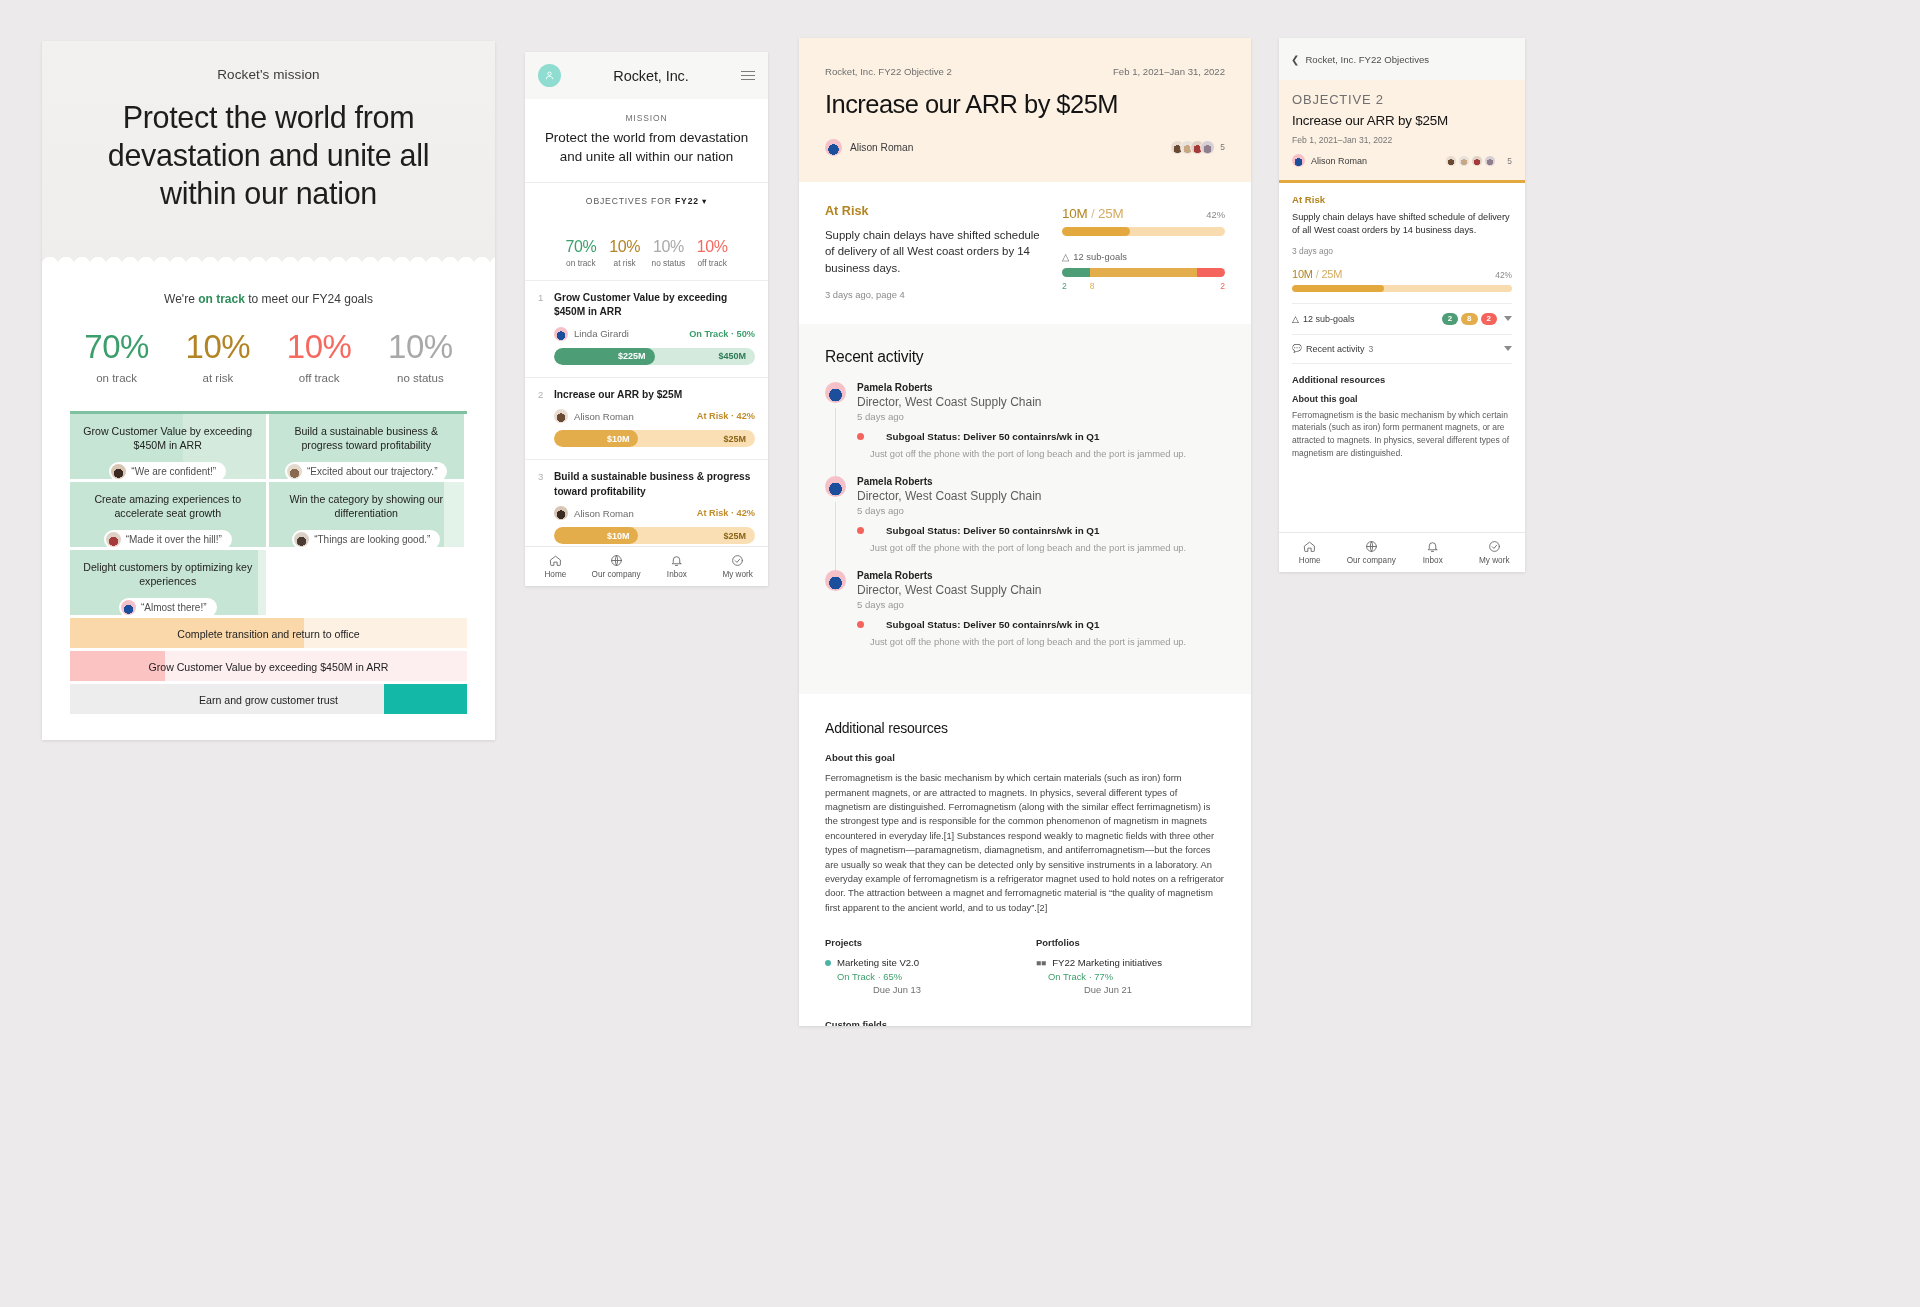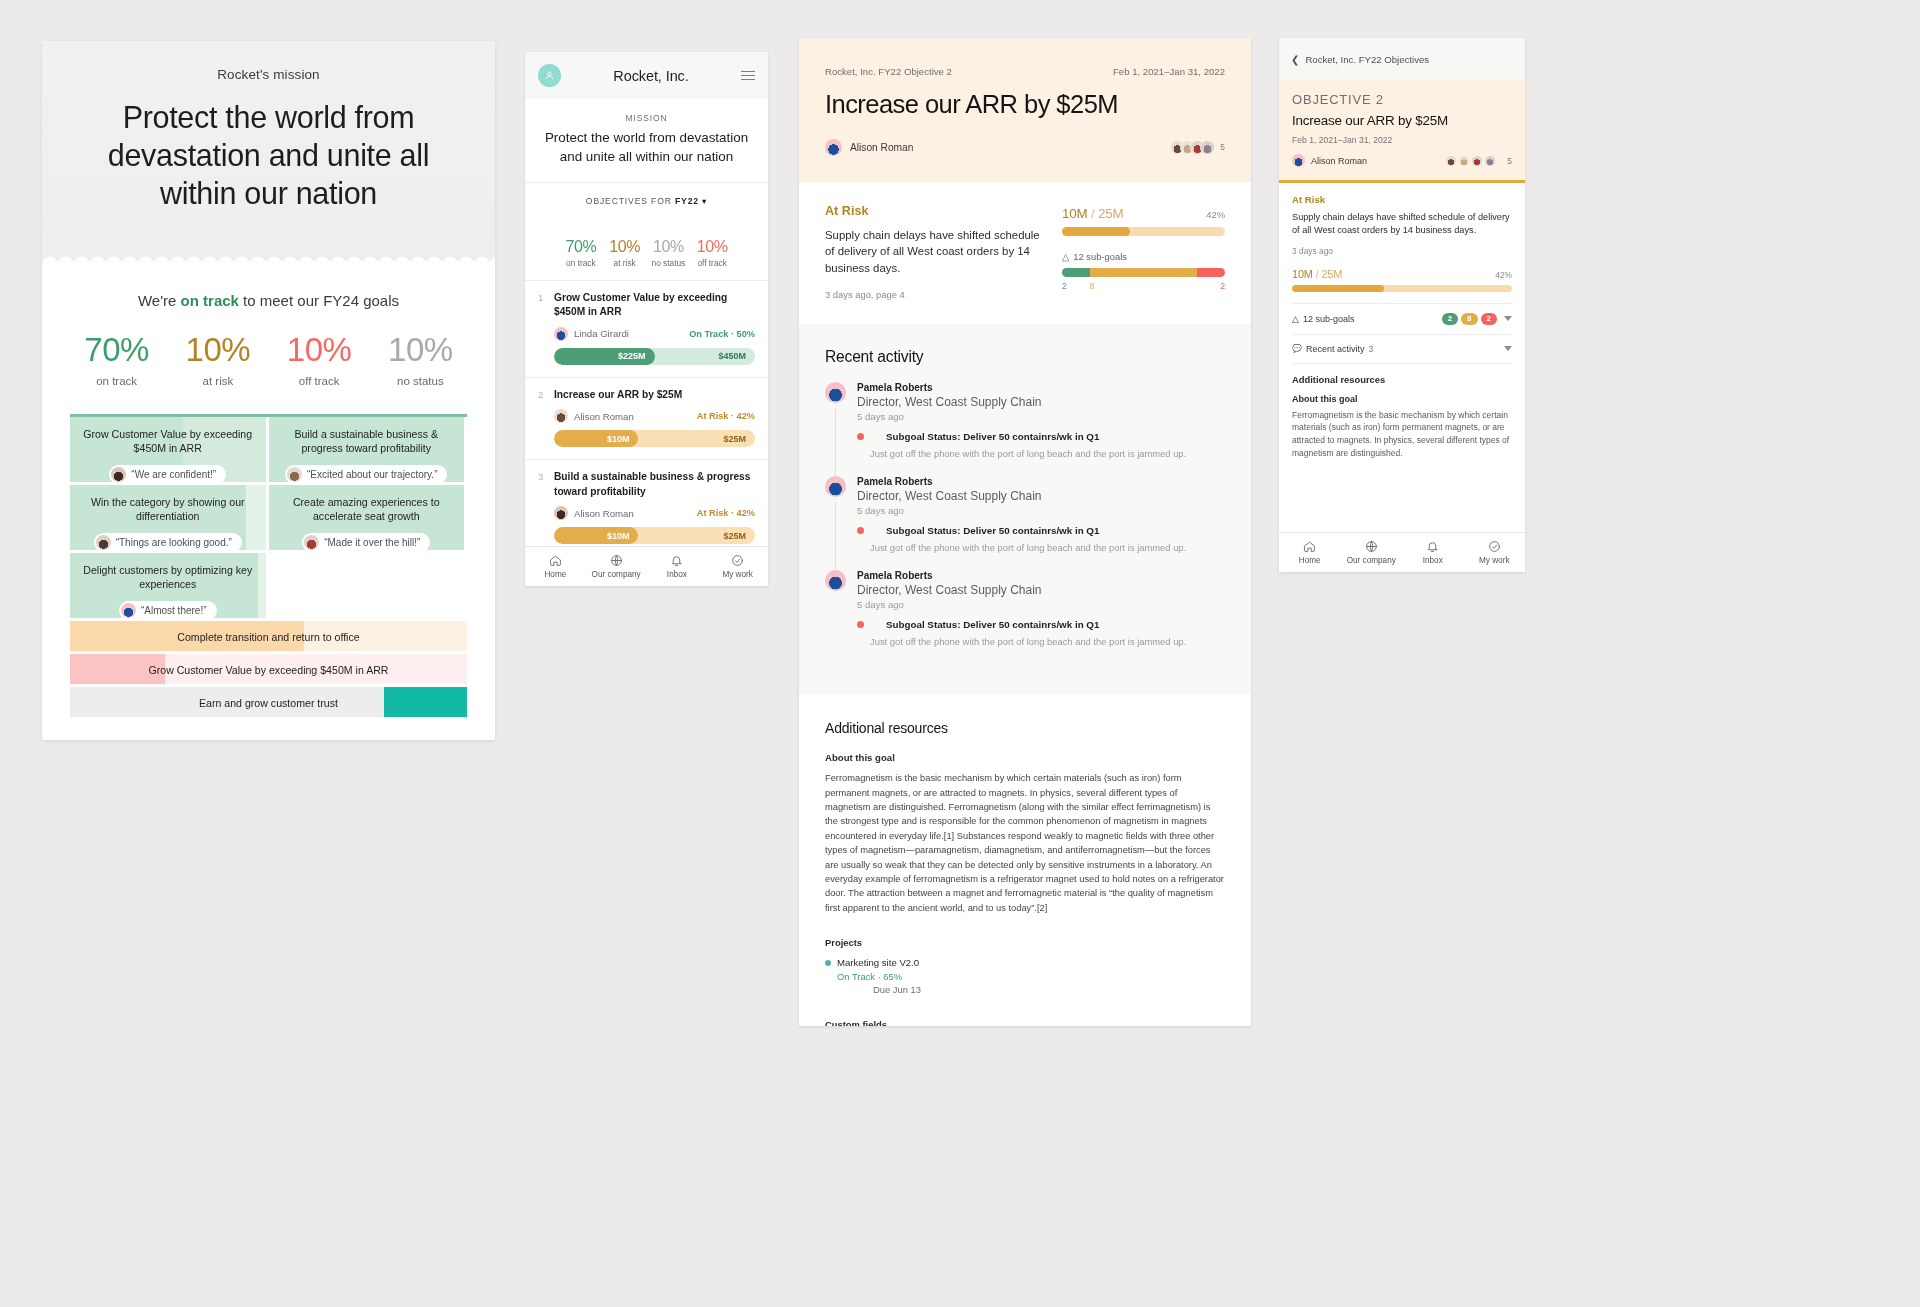--- a/index.html
+++ b/index.html
@@ -29,21 +29,21 @@
   .mission-hero::after {
     content:""; position:absolute; left:0; right:0; bottom:-1px; height:16px;
     background-image: radial-gradient(circle at 8px 16px, #ffffff 8px, transparent 8.5px);
     background-size: 16px 16px; background-repeat: repeat-x;
   }
   .mission-eyebrow { font-size: 13.5px; color: #3b3b3b; letter-spacing:.1px; }
   .mission-title {
     margin-top: 16px; font-size: 30.5px; line-height: 1.25;
     font-weight: 400; color: #1d1d1d; letter-spacing:-.3px;
   }
-  .fy-line { text-align:center; font-size: 15px; color:#3c3c3c; margin-top: 28px; }
+  .fy-line { text-align:center; font-size: 12px; color:#3c3c3c; margin-top: 28px; }
   .fy-line b { color:#2f8f5b; font-weight: 700; }
 
   .stat-row { display:flex; margin: 24px 24px 0; }
   .stat { flex:1; text-align:center; }
   .stat .num { font-size: 33px; font-weight: 400; line-height:1; letter-spacing:-.5px;}
   .stat .lbl { font-size: 11.5px; color:#6b6b6b; margin-top: 9px; }
 
   .board { margin: 27px 28px 0; }
   .board-top-rule { height:3px; background:#7fc0a0; }
   .board-grid { display:grid; grid-template-columns: 1fr 1fr; }
@@ -253,32 +253,32 @@
                 <span>“We are confident!”</span>
               </span></div>
           </div>
           <div class="gcell" style="background:#d3eadd">
             <div class="fillbar" style="width:100%;background:#c7e5d4"></div>
             <div class="cbody"><div class="ctitle">Build a sustainable business &amp; progress toward profitability</div><span class="quote">
                 <span class="av" style="background:radial-gradient(circle at 50% 62%, #8a6a4e 0 38%, #e4d9cd 39%)"></span>
                 <span>“Excited about our trajectory.”</span>
               </span></div>
           </div>
+          <div class="gcell" style="background:#d3eadd">
+            <div class="fillbar" style="width:100%;background:#c7e5d4"></div>
+            <div class="cbody"><div class="ctitle">Create amazing experiences to accelerate seat growth</div><span class="quote">
+                <span class="av" style="background:radial-gradient(circle at 50% 62%, #a63a3a 0 38%, #ded2c6 39%)"></span>
+                <span>“Made it over the hill!”</span>
+              </span></div>
+          </div>
           <div class="gcell" style="background:#e4f3ea">
             <div class="fillbar" style="width:90%;background:#c7e5d4"></div>
             <div class="cbody"><div class="ctitle">Win the category by showing our differentiation</div><span class="quote">
                 <span class="av" style="background:radial-gradient(circle at 50% 62%, #4a3a30 0 38%, #dbd0c6 39%)"></span>
                 <span>“Things are looking good.”</span>
-              </span></div>
-          </div>
-          <div class="gcell" style="background:#d3eadd">
-            <div class="fillbar" style="width:100%;background:#c7e5d4"></div>
-            <div class="cbody"><div class="ctitle">Create amazing experiences to accelerate seat growth</div><span class="quote">
-                <span class="av" style="background:radial-gradient(circle at 50% 62%, #a63a3a 0 38%, #ded2c6 39%)"></span>
-                <span>“Made it over the hill!”</span>
               </span></div>
           </div>
           <div class="gcell" style="background:#e4f3ea">
             <div class="fillbar" style="width:96%;background:#c7e5d4"></div>
             <div class="cbody"><div class="ctitle">Delight customers by optimizing key experiences</div><span class="quote">
                 <span class="av" style="background:radial-gradient(circle at 50% 62%, #1b4f9c 0 38%, #f6c0c9 39%)"></span>
                 <span>“Almost there!”</span>
               </span></div>
           </div>
         </div>
@@ -545,20 +545,31 @@
           <div class="res-ct">Projects</div>
           <div class="res-item">
             <div class="res-iname">
               <span class="res-idot"></span>
               <span>Marketing site V2.0</span>
             </div>
             <div class="res-ist">On Track · 65%</div>
             <div class="res-idue">Due Jun 13</div>
           </div>
         </div>
+        <div class="res-col">
+          <div class="res-ct">Portfolios</div>
+          <div class="res-item">
+            <div class="res-iname">
+              <span style="color:#6b6b6b;font-size:8.4px;">■■</span>
+              <span>FY22 Marketing initiatives</span>
+            </div>
+            <div class="res-ist">On Track · 77%</div>
+            <div class="res-idue">Due Jun 21</div>
+          </div>
+        </div>
       </div>
 
       <div class="cf-title">Custom fields</div>
 
     </div>
   </div>
 
   <div id="panel-mdetail">
     <div class="md-bar">
       <span style="font-size:10px;color:#4d4d4d;">❮</span>

